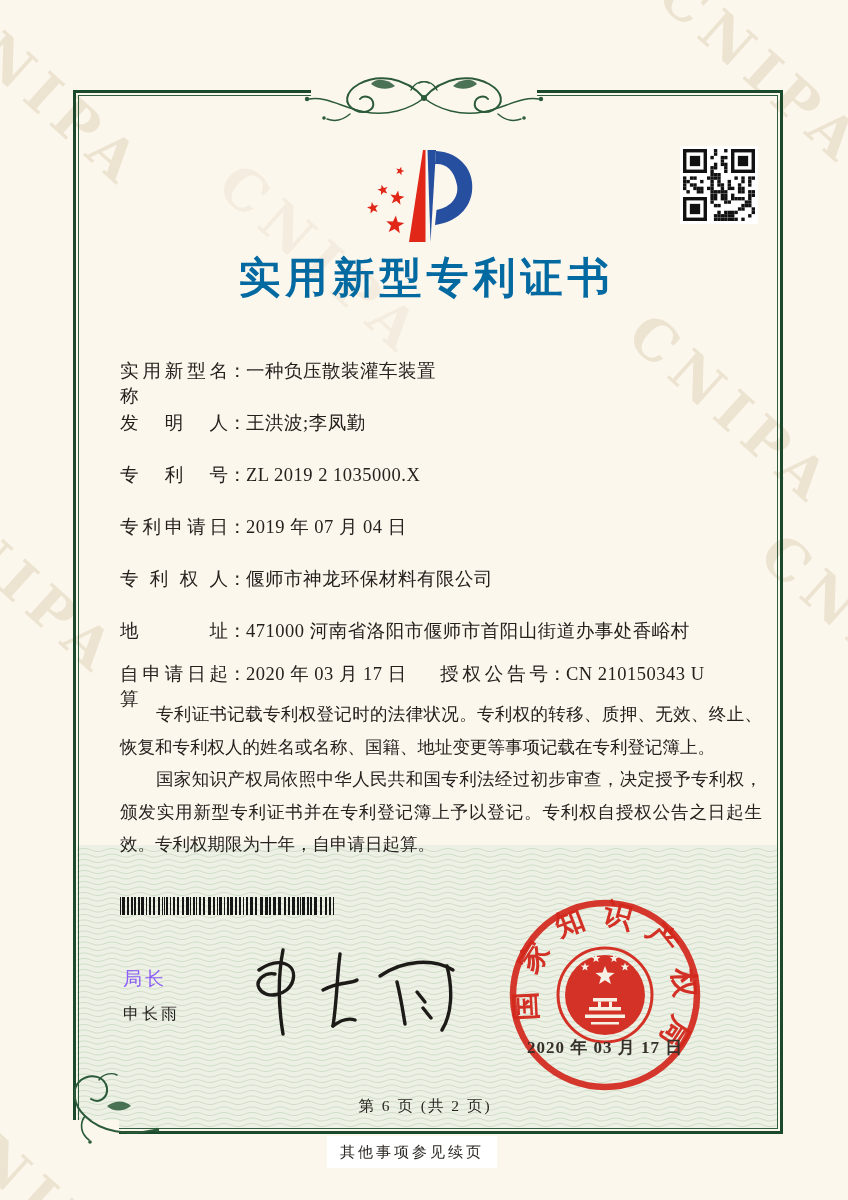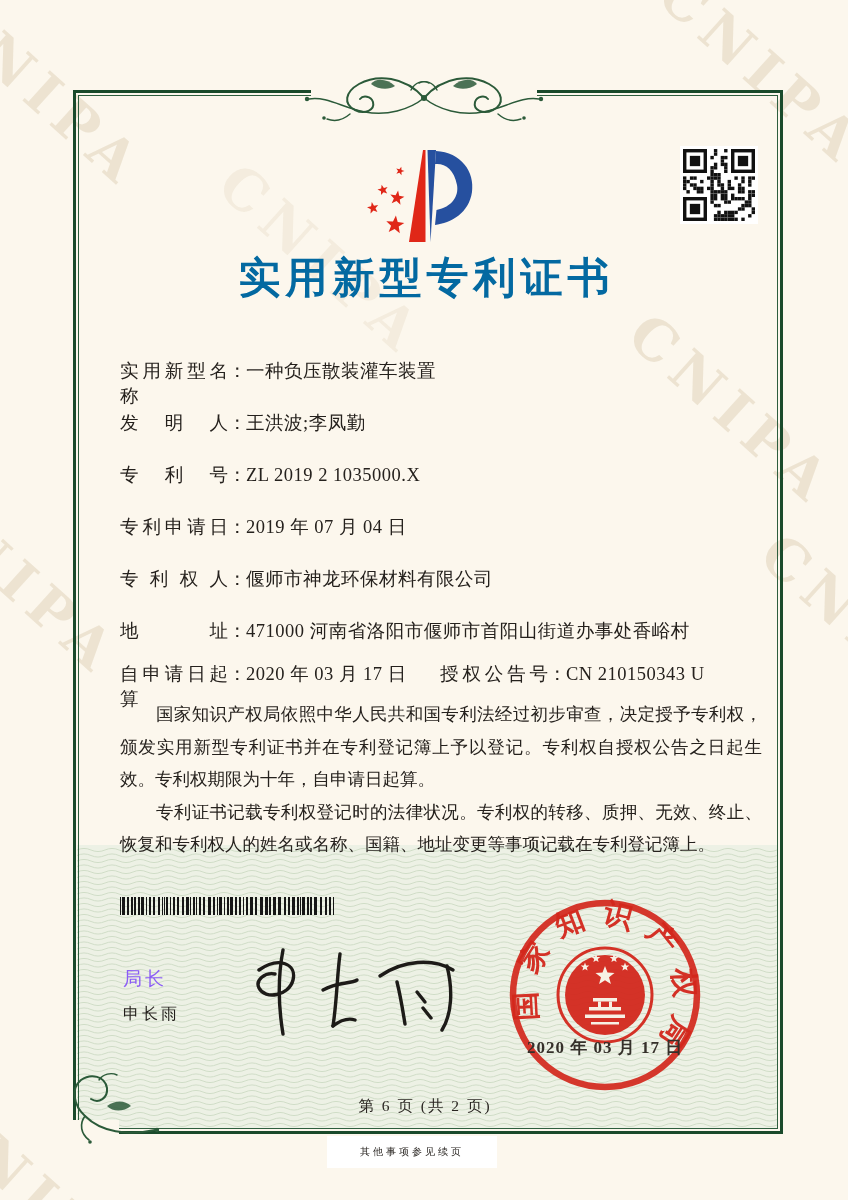--- a/index.html
+++ b/index.html
@@ -42,21 +42,21 @@
   .signer-name{position:absolute;left:123px;top:1004px;font-size:16px;letter-spacing:3px;color:#211d1a;}
   .signature{position:absolute;left:245px;top:942px;}
 
   .seal{position:absolute;left:505px;top:895px;}
   .seal-date{position:absolute;left:505px;top:1036px;width:200px;text-align:center;
              font-size:17px;letter-spacing:1px;color:#35302a;font-weight:bold;}
 
   .pageinfo{position:absolute;left:73px;top:1096px;width:704px;text-align:center;
             font-size:15.5px;letter-spacing:2px;color:#2a2622;}
   .note{position:absolute;left:327px;top:1136px;width:170px;height:32px;background:#ffffff;
-        line-height:32px;text-align:center;font-size:10px;letter-spacing:3px;color:#2a2622;}
+        line-height:32px;text-align:center;font-size:15px;letter-spacing:3px;color:#2a2622;}
 
   .ornament-top{position:absolute;left:293px;top:70px;}
   .ornament-bl{position:absolute;left:55px;top:1066px;}
 </style>
 </head>
 <body>
 
 <div class="page">
 
   <span class="wm" style="left:-30px;top:-18px;">CNIPA</span>
@@ -322,22 +322,22 @@
     <span class="flabel">地址</span><span class="fcolon">：</span><span class="fvalue">471000 河南省洛阳市偃师市首阳山街道办事处香峪村</span>
   </div>
   <div class="frow" style="top:661px">
     <span class="flabel">自申请日起算</span><span class="fcolon">：</span><span class="fvalue">2020 年 03 月 17 日</span>
     <span class="fgroup2">
       <span class="flabel">授权公告号</span><span class="fcolon">：</span><span class="fvalue">CN 210150343 U</span>
     </span>
   </div>
 
   <div class="paras">
+    <p>专利证书记载专利权登记时的法律状况。专利权的转移、质押、无效、终止、恢复和专利权人的姓名或名称、国籍、地址变更等事项记载在专利登记簿上。</p>
     <p>国家知识产权局依照中华人民共和国专利法经过初步审查，决定授予专利权，颁发实用新型专利证书并在专利登记簿上予以登记。专利权自授权公告之日起生效。专利权期限为十年，自申请日起算。</p>
-    <p>专利证书记载专利权登记时的法律状况。专利权的转移、质押、无效、终止、恢复和专利权人的姓名或名称、国籍、地址变更等事项记载在专利登记簿上。</p>
   </div>
 
   <svg class="barcode" id="barcode-svg" width="216" height="18">
       <rect x="0" y="0" width="1" height="18" fill="#161616"></rect>
       <rect x="2" y="0" width="3" height="18" fill="#161616"></rect>
       <rect x="7" y="0" width="2" height="18" fill="#161616"></rect>
       <rect x="11" y="0" width="2" height="18" fill="#161616"></rect>
       <rect x="14" y="0" width="2" height="18" fill="#161616"></rect>
       <rect x="18" y="0" width="2" height="18" fill="#161616"></rect>
       <rect x="21" y="0" width="3" height="18" fill="#161616"></rect>

